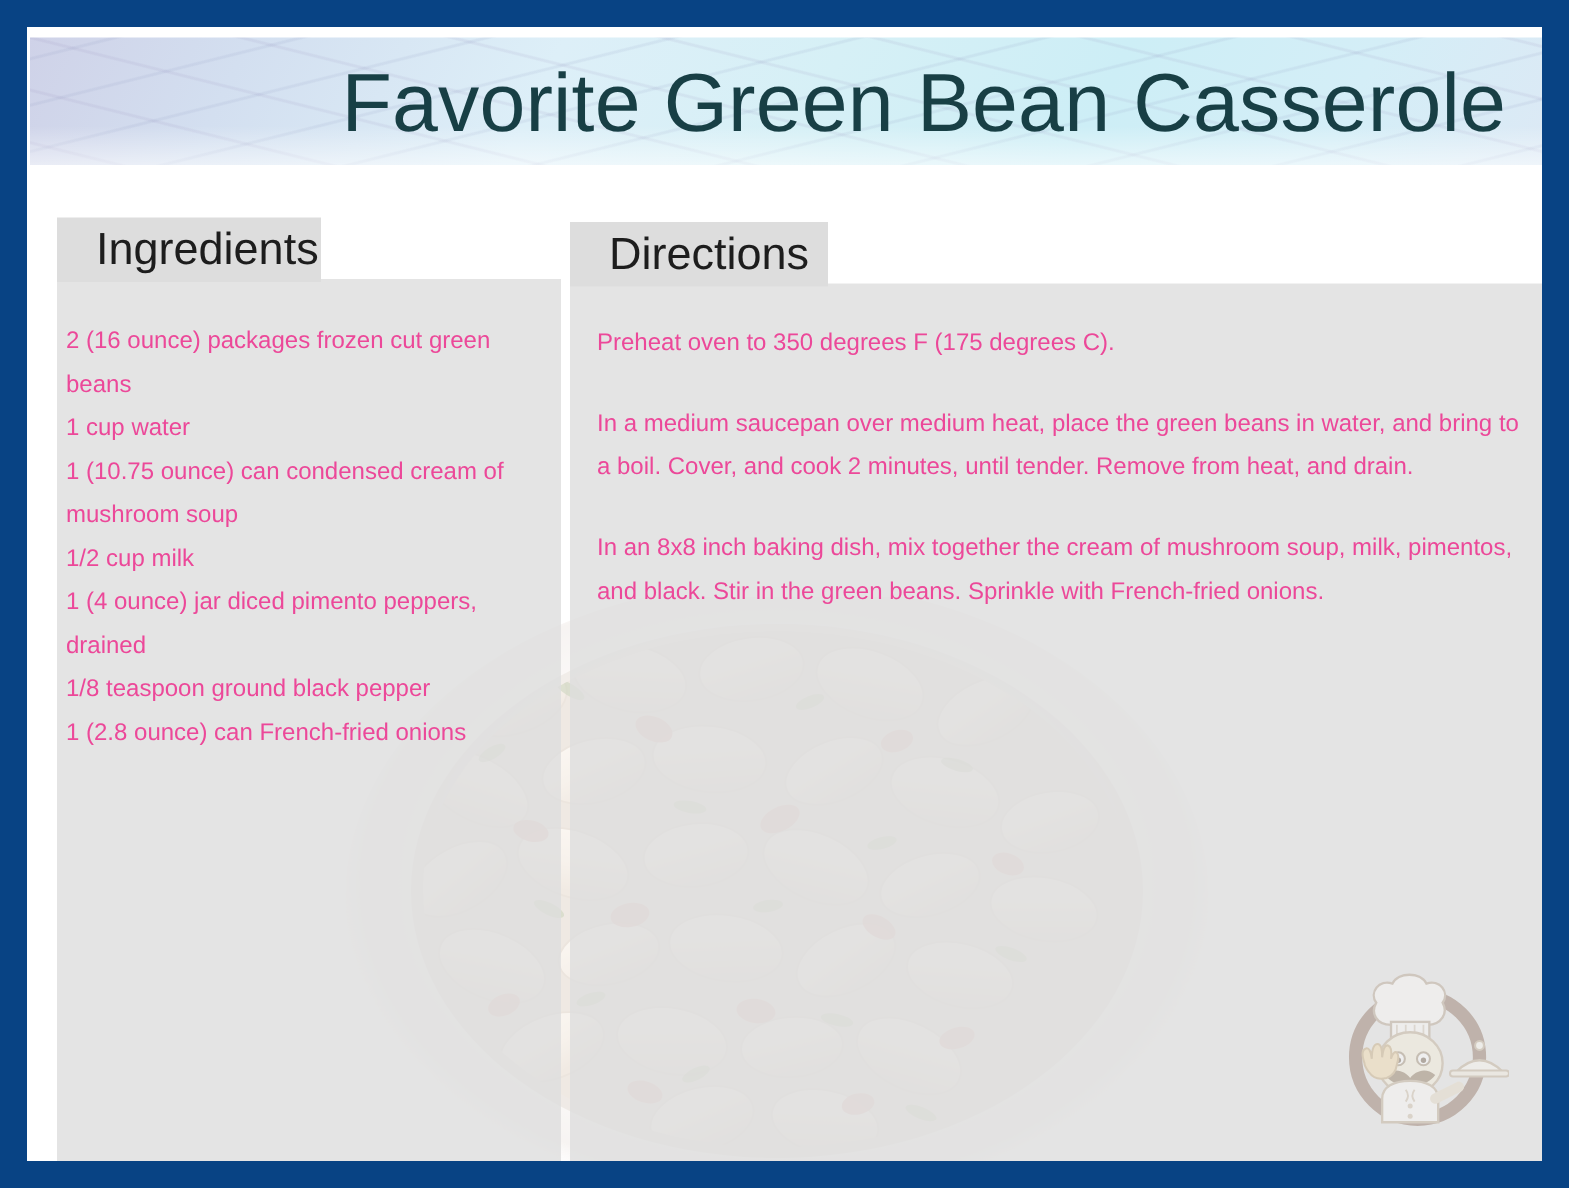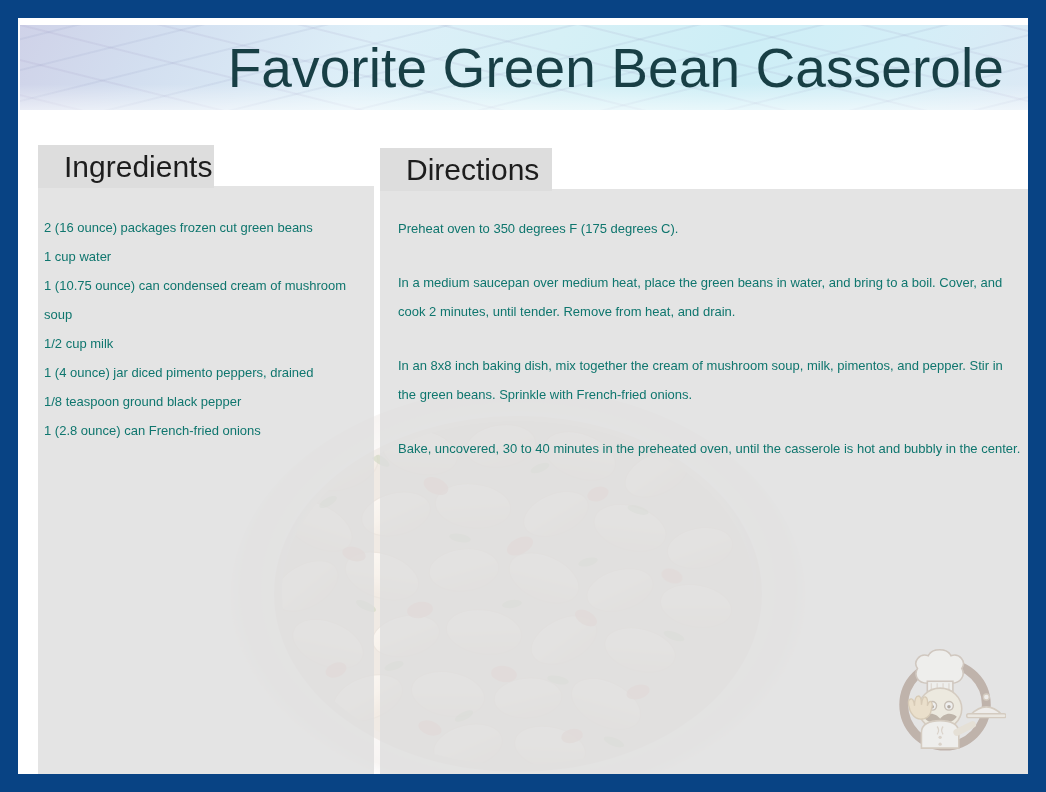--- a/index.html
+++ b/index.html
@@ -110,23 +110,23 @@
   .panel-body {
     position: absolute;
     left: 0;
     top: 41px;
     background: rgba(221,221,221,0.80);
     box-sizing: border-box;
   }
   .body-text {
     position: relative;
     z-index: 3;
-    font-size: 13px;
+    font-size: 16px;
     line-height: 29px;
-    color: #0f766e;
+    color: #ec4899;
   }
 
   
   .col-ingredients {
     left: 20px;
     top: 127px;
     width: 336px;
     height: 638px;
   }
   .col-ingredients .tab { width: 176px; }
@@ -289,22 +289,21 @@
     </div>
   </div>
 
   <div class="col col-directions">
     <div class="tab">
       <span class="tab-label">Directions</span>
     </div>
     <div class="panel-body">
       <p class="body-text step">Preheat oven to 350 degrees F (175 degrees C).</p>
       <p class="body-text step">In a medium saucepan over medium heat, place the green beans in water, and bring to a boil. Cover, and cook 2 minutes, until tender. Remove from heat, and drain.</p>
-      <p class="body-text step">In an 8x8 inch baking dish, mix together the cream of mushroom soup, milk, pimentos, and pepper. Stir in the green beans. Sprinkle with French-fried onions.</p>
-      <p class="body-text step">Bake, uncovered, 30 to 40 minutes in the preheated oven,  until the casserole is hot and bubbly in the center.</p>
+      <p class="body-text step">In an 8x8 inch baking dish, mix together the cream of mushroom soup, milk, pimentos, and black. Stir in the green beans. Sprinkle with French-fried onions.</p>
     </div>
   </div>
 
   <div class="chef-logo">
     <svg viewBox="0 0 120 120" width="118" height="118" xmlns="http://www.w3.org/2000/svg">
 
       <circle cx="58" cy="68" r="42" fill="none" stroke="#8d6f5e" stroke-width="9"></circle>
 
       <g fill="#fbfaf7" stroke="#b9a severe" stroke-width="0">
         <path d="M40 46 C30 46 26 38 30 31 C25 24 32 15 41 18 C45 10 60 10 64 18 C73 15 80 24 75 31 C79 38 74 46 65 46 Z" fill="#fcfbf8" stroke="#b4a08c" stroke-width="1.6"></path>

